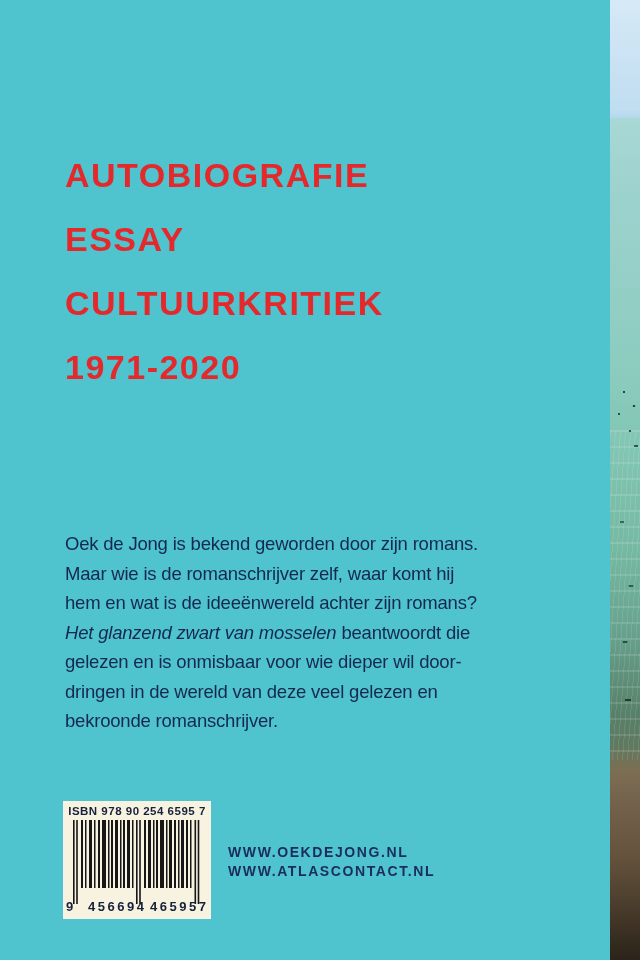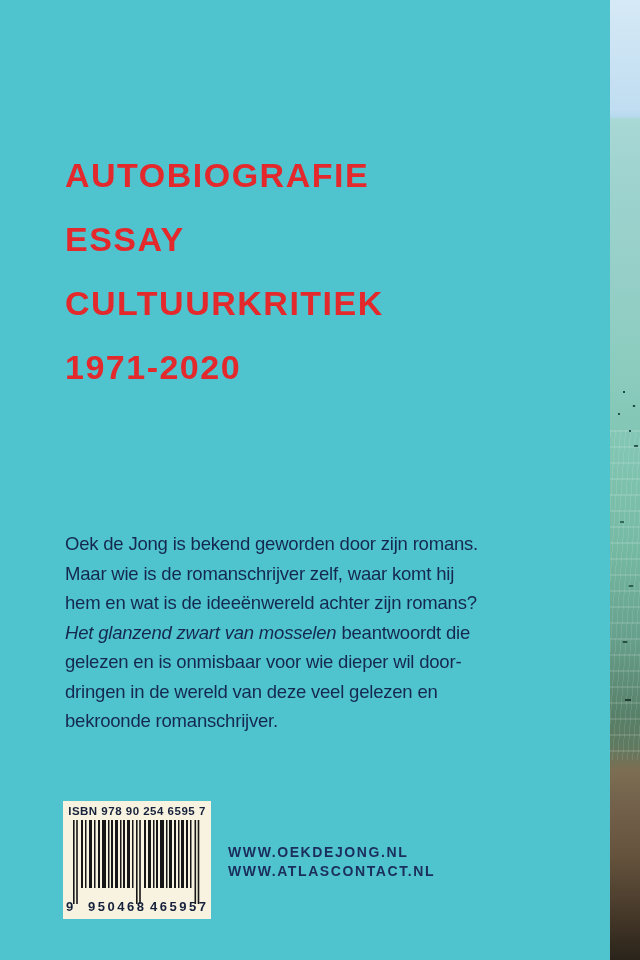--- a/index.html
+++ b/index.html
@@ -151,21 +151,21 @@
           <rect x="108" y="0" width="3" height="68"></rect>
         <rect x="113" y="0" width="2" height="68"></rect>
           <rect x="117" y="0" width="1.5" height="68"></rect>
 
         <rect x="121.5" y="0" width="1.6" height="84"></rect>
           <rect x="124.7" y="0" width="1.6" height="84"></rect>
       </g>
     </svg>
     <div class="barcode-digits">
       <span class="bd-left">9</span>
-      <span class="bd-mid">950468</span>
+      <span class="bd-mid">456694</span>
       <span class="bd-right">465957</span>
     </div>
   </div>
 
   <div class="websites">
     <div>WWW.OEKDEJONG.NL</div>
     <div>WWW.ATLASCONTACT.NL</div>
   </div>
 
 </div>

